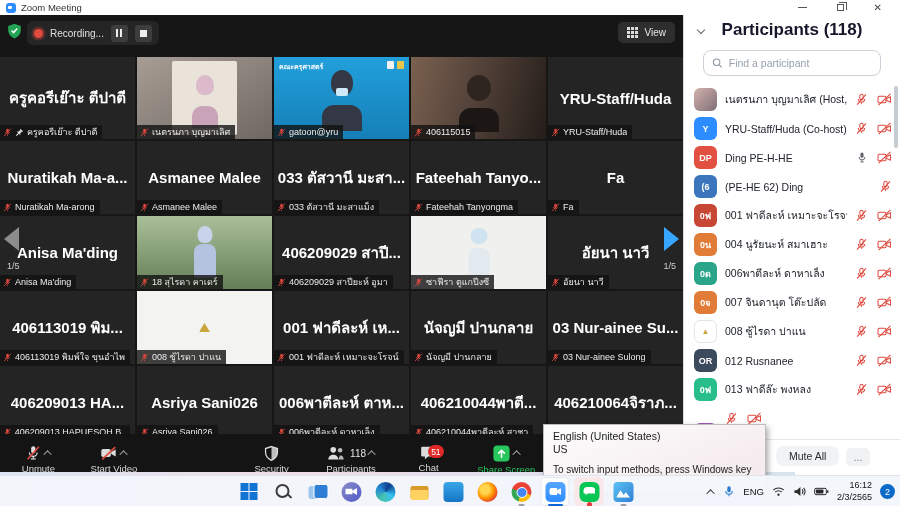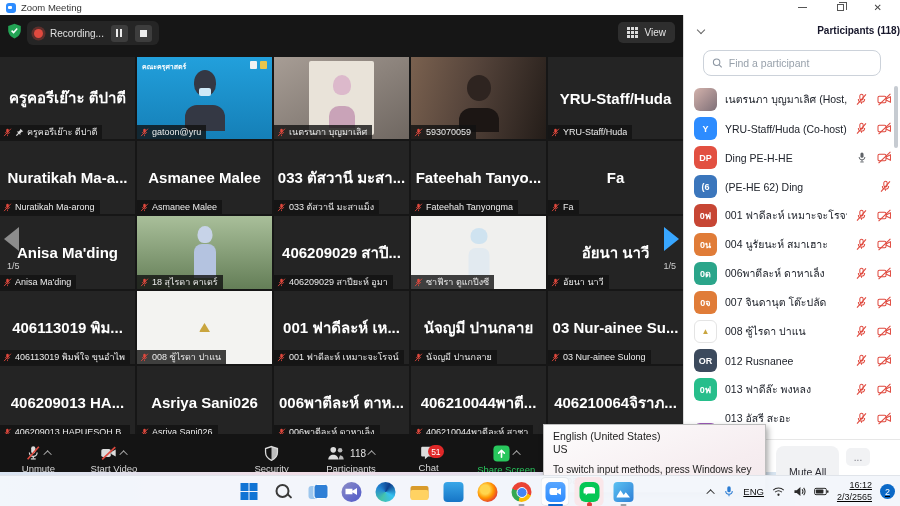--- a/index.html
+++ b/index.html
@@ -105,42 +105,42 @@
 
   
   .tooltip { position:absolute; left:543px; top:424px; width:223px; z-index:40;
     background:linear-gradient(160deg,#fdfdfd,#f6edf0 70%,#f3e9ec); border:1px solid #bdbdbd;
     box-shadow:2px 3px 6px rgba(0,0,0,.35); padding:5px 9px 6px; color:#1a1a1a; font-size:10.5px; }
   .tooltip .tl2 { margin-top:1px; }
   .tooltip .tl3 { margin-top:9px; font-size:10px; }
 
   
   .panel { width:217px; background:#fff; display:flex; flex-direction:column; border-left:1px solid #dcdcdc; flex:none; }
-  .p-header { height:30px; display:flex; align-items:center; justify-content:flex-end; position:relative;
-    font-weight:bold; font-size:10px; color:#17172b; flex:none; }
+  .p-header { height:30px; display:flex; align-items:center; justify-content:center; position:relative;
+    font-weight:bold; font-size:17px; color:#17172b; flex:none; }
   .chev-down { position:absolute; left:14px; top:12px; width:6px; height:6px;
     border-right:1.5px solid #666; border-bottom:1.5px solid #666; transform:rotate(45deg); }
   .p-search { padding:5px 19px 7px; flex:none; }
   .p-search-box { height:26px; border:1px solid #ccd2da; border-radius:8px; display:flex; align-items:center;
     gap:6px; padding:0 8px; background:#fff; }
   .p-search-box input { border:none; outline:none; font-size:10.5px; color:#333; width:100%; background:transparent;
     font-family:inherit; }
   .p-search-box input::placeholder { color:#98a1ab; }
   .p-list { flex:1; position:relative; overflow:hidden; padding-top:2px; }
   .p-row { height:29px; display:flex; align-items:center; padding:0 8px 0 10px; gap:8px; }
   .av { width:23px; height:23px; border-radius:6px; color:#fff; font-size:9px; font-weight:bold;
     display:flex; align-items:center; justify-content:center; flex:none; }
   .av-photo { background:linear-gradient(135deg,#d3b2ac,#7e6f77); }
   .av-logo { background:#fff; border:1px solid #e4e4e4; color:#c9a53e; font-size:8px; }
   .p-name { font-size:10.5px; color:#20242c; white-space:nowrap; overflow:hidden; flex:1;
     display:flex; align-items:center; gap:4px; }
   .p-icons { display:flex; gap:9px; align-items:center; flex:none; }
   .p-scroll { position:absolute; right:2px; top:3px; width:4px; height:62px; border-radius:2px; background:#c6cbd1; }
   .p-foot { height:33px; border-top:1px solid #e7e7e7; position:relative; flex:none; }
-  .mute-all-btn { position:absolute; left:92px; top:6px; padding:20px 13px; background:#f1f2f4; border-radius:8px;
+  .mute-all-btn { position:absolute; left:92px; top:6px; padding:4px 13px; background:#f1f2f4; border-radius:8px;
     font-size:10.5px; color:#2a2a33; }
   .foot-more-btn { position:absolute; left:162px; top:8px; width:24px; height:18px; background:#f1f2f4;
     border-radius:5px; color:#7b7b85; font-size:10px; display:flex; align-items:center; justify-content:center; }
 
   
   .taskbar { position:absolute; left:0; bottom:0; width:900px; height:31px;
     background:rgba(243,246,251,.97); border-top:1px solid #e0e4ea; z-index:50; }
   .tb-center { position:absolute; left:50%; top:0; height:31px; transform:translateX(calc(-50% - 14px));
     display:flex; align-items:center; gap:5px; }
   .tb-app { position:relative; width:29px; height:29px; display:flex; align-items:center; justify-content:center;
@@ -182,21 +182,21 @@
   .tb-zoom .ic20 { border-radius:5px; background:linear-gradient(180deg,#58a6ff,#2d8cff); }
   .tb-zoom .ic20::after { content:""; position:absolute; left:4px; top:6.5px; width:12px; height:7px; background:#fff;
     border-radius:2px; clip-path:polygon(0 0,68% 0,68% 32%,100% 0,100% 100%,68% 68%,68% 100%,0 100%); }
   .tb-line .ic20 { border-radius:6px; background:#06c755; }
   .tb-line .ic20::after { content:""; position:absolute; left:4px; top:5px; width:12px; height:9px; background:#fff;
     border-radius:4px; clip-path:polygon(0 0,100% 0,100% 78%,40% 78%,22% 100%,24% 78%,0 78%); }
   .tb-photos .ic20 { border-radius:4px; background:linear-gradient(135deg,#5bc2f2,#2f7fd6); }
   .tb-photos .ic20::after { content:""; position:absolute; left:3px; top:8px; width:14px; height:8px; background:#fff;
     clip-path:polygon(0 100%,32% 10%,55% 68%,70% 35%,100% 100%); }
 
-  .tb-tray { position:absolute; right:5px; top:0; height:31px; display:flex; align-items:center; gap:8px;text-decoration:underline; }
+  .tb-tray { position:absolute; right:5px; top:0; height:31px; display:flex; align-items:center; gap:8px; }
   .tray-chev { width:6px; height:6px; border-top:1.5px solid #333; border-left:1.5px solid #333;
     transform:rotate(45deg) translateY(2px); }
   .tray-lang { font-size:9.5px; color:#111; }
   .tray-clock { text-align:right; font-size:9px; color:#111; line-height:1.25; }
   .tray-badge { width:15px; height:15px; border-radius:50%; background:#0b69c7; color:#fff; font-size:9px;
     display:flex; align-items:center; justify-content:center; }
 
   
 </style>
 </head>
@@ -251,20 +251,37 @@
                 <line x1="5" y1="7.4" x2="5" y2="9" stroke="#e0483d" stroke-width="0.9"></line>
                 <line x1="1.2" y1="9" x2="8.8" y2="0.8" stroke="#e0483d" stroke-width="1"></line>
               </svg>
       <svg class="pin" width="9" height="9" viewBox="0 0 10 10">
                 <path d="M6 0.8l3.2 3.2-1.7.3-1.7 1.7.2 2-1.5-1.5L2 9 1 8l2.5-2.5L2 4l2-.2 1.7-1.7z" fill="#d9d9d9"></path>
               </svg>
       <span class="lbl-txt">ครูคอรีเย๊าะ ตีปาตี</span>
     </div>
   </div>
 
+  <div class="tile t-video t-pink active">
+    <div class="vt-bg"></div>
+    <div class="vt-head"></div>
+    <div class="vt-torso"></div>
+
+    <div class="label">
+      <svg class="mini-mic" width="9" height="9" viewBox="0 0 10 10">
+                <rect x="3.6" y="0.8" width="2.8" height="4.6" rx="1.4" fill="#e0483d"></rect>
+                <path d="M2.4 4.6a2.8 2.8 0 0 0 5.2 0" stroke="#e0483d" fill="none" stroke-width="0.9"></path>
+                <line x1="5" y1="7.4" x2="5" y2="9" stroke="#e0483d" stroke-width="0.9"></line>
+                <line x1="1.2" y1="9" x2="8.8" y2="0.8" stroke="#e0483d" stroke-width="1"></line>
+              </svg>
+
+      <span class="lbl-txt">เนตรนภา บุญมาเลิศ</span>
+    </div>
+  </div>
+
   <div class="tile t-video t-blue">
     <div class="vt-bg"></div>
     <div class="vt-head"></div>
     <div class="vt-torso"></div>
     <div class="vt-mask"></div>
     <div class="vt-caption">คณะครุศาสตร์</div>
     <div class="vt-logos">
               <span></span>
               <span></span>
             </div>
@@ -274,51 +291,34 @@
                 <rect x="3.6" y="0.8" width="2.8" height="4.6" rx="1.4" fill="#e0483d"></rect>
                 <path d="M2.4 4.6a2.8 2.8 0 0 0 5.2 0" stroke="#e0483d" fill="none" stroke-width="0.9"></path>
                 <line x1="5" y1="7.4" x2="5" y2="9" stroke="#e0483d" stroke-width="0.9"></line>
                 <line x1="1.2" y1="9" x2="8.8" y2="0.8" stroke="#e0483d" stroke-width="1"></line>
               </svg>
 
       <span class="lbl-txt">gatoon@yru</span>
     </div>
   </div>
 
-  <div class="tile t-video t-pink active">
-    <div class="vt-bg"></div>
-    <div class="vt-head"></div>
-    <div class="vt-torso"></div>
-
-    <div class="label">
-      <svg class="mini-mic" width="9" height="9" viewBox="0 0 10 10">
-                <rect x="3.6" y="0.8" width="2.8" height="4.6" rx="1.4" fill="#e0483d"></rect>
-                <path d="M2.4 4.6a2.8 2.8 0 0 0 5.2 0" stroke="#e0483d" fill="none" stroke-width="0.9"></path>
-                <line x1="5" y1="7.4" x2="5" y2="9" stroke="#e0483d" stroke-width="0.9"></line>
-                <line x1="1.2" y1="9" x2="8.8" y2="0.8" stroke="#e0483d" stroke-width="1"></line>
-              </svg>
-
-      <span class="lbl-txt">เนตรนภา บุญมาเลิศ</span>
-    </div>
-  </div>
-
   <div class="tile t-video t-man">
     <div class="vt-bg"></div>
     <div class="vt-head"></div>
     <div class="vt-torso"></div>
 
     <div class="label">
       <svg class="mini-mic" width="9" height="9" viewBox="0 0 10 10">
                 <rect x="3.6" y="0.8" width="2.8" height="4.6" rx="1.4" fill="#e0483d"></rect>
                 <path d="M2.4 4.6a2.8 2.8 0 0 0 5.2 0" stroke="#e0483d" fill="none" stroke-width="0.9"></path>
                 <line x1="5" y1="7.4" x2="5" y2="9" stroke="#e0483d" stroke-width="0.9"></line>
                 <line x1="1.2" y1="9" x2="8.8" y2="0.8" stroke="#e0483d" stroke-width="1"></line>
               </svg>
 
-      <span class="lbl-txt">593070059</span>
+      <span class="lbl-txt">406115015</span>
     </div>
   </div>
 
   <div class="tile t-text">
 
     <div class="big">YRU-Staff/Huda</div>
     <div class="label">
       <svg class="mini-mic" width="9" height="9" viewBox="0 0 10 10">
                 <rect x="3.6" y="0.8" width="2.8" height="4.6" rx="1.4" fill="#e0483d"></rect>
                 <path d="M2.4 4.6a2.8 2.8 0 0 0 5.2 0" stroke="#e0483d" fill="none" stroke-width="0.9"></path>
@@ -985,24 +985,20 @@
       <svg class="ic-cam-off" width="15" height="13" viewBox="0 0 16 14">
                 <rect x="1" y="3.4" width="8.6" height="7.2" rx="1.4" fill="none" stroke="#e04a3f" stroke-width="1.1"></rect>
                 <path d="M9.6 6.4l4.8-2.4v6l-4.8-2.4" fill="none" stroke="#e04a3f" stroke-width="1.1"></path>
                 <line x1="1.6" y1="13" x2="14.4" y2="1" stroke="#e04a3f" stroke-width="1.2"></line>
               </svg>
     </span>
   </div>
 
   <div class="p-row">
     <span class="av" style="background: rgb(155, 89, 182); margin-top: 32px;">0อ</span>
-    <span class="p-name">
-      <span class="p-name-txt">013 อัสรี สะอะ</span>
-
-    </span>
     <span class="p-icons">
 
       <svg class="ic-mic-muted" width="13" height="13" viewBox="0 0 14 14">
                 <rect x="5.2" y="1.4" width="3.6" height="6" rx="1.8" fill="none" stroke="#e04a3f" stroke-width="1.1"></rect>
                 <path d="M3.6 6.4a3.4 3.4 0 0 0 6.8 0" fill="none" stroke="#e04a3f" stroke-width="1.1"></path>
                 <line x1="7" y1="9.8" x2="7" y2="11.6" stroke="#e04a3f" stroke-width="1.1"></line>
                 <line x1="2.2" y1="12.4" x2="11.8" y2="1.6" stroke="#e04a3f" stroke-width="1.2"></line>
               </svg>
       <svg class="ic-cam-off" width="15" height="13" viewBox="0 0 16 14">
                 <rect x="1" y="3.4" width="8.6" height="7.2" rx="1.4" fill="none" stroke="#e04a3f" stroke-width="1.1"></rect>

